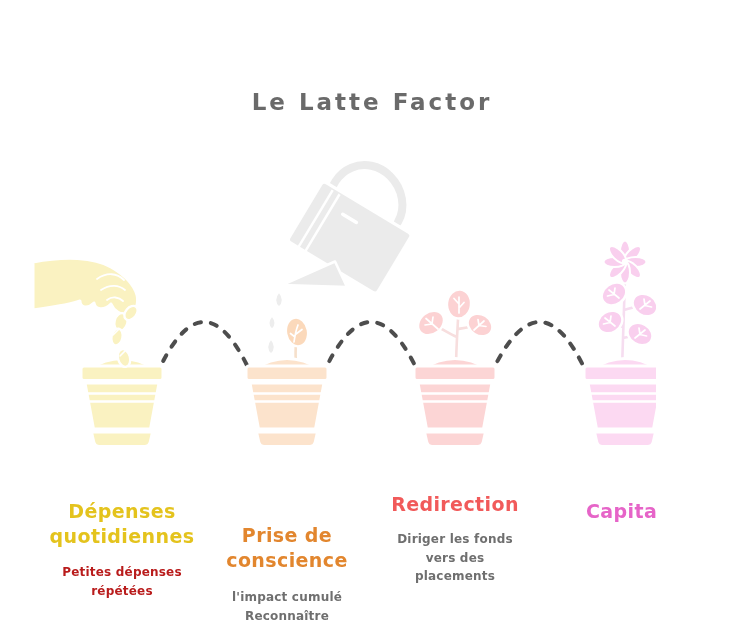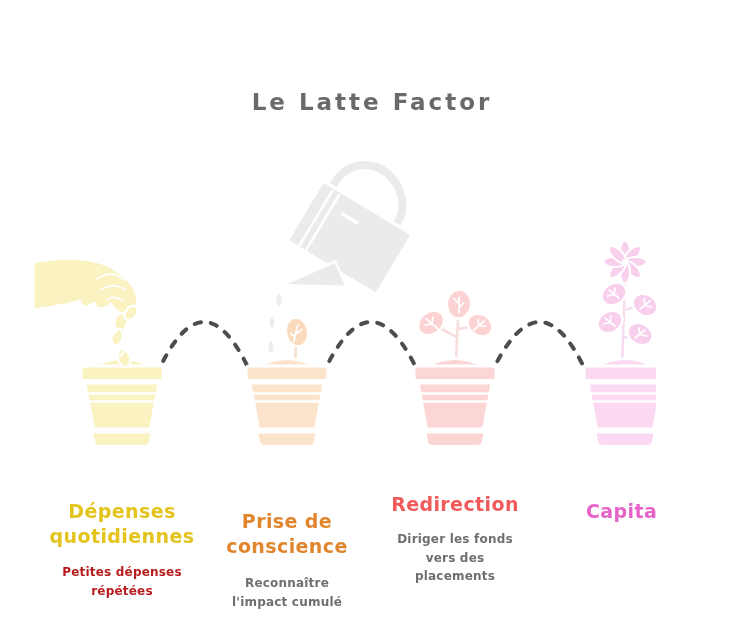--- a/index.html
+++ b/index.html
@@ -11,21 +11,21 @@
     position:absolute;top:53px;left:0;width:744px;text-align:center;
     font-size:23px;font-weight:bold;letter-spacing:3px;
   }
   #scene{position:absolute;top:0;left:0;}
   .stage-col{position:absolute;width:184px;text-align:center;}
   .stage-heading{font-size:19px;font-weight:bold;line-height:25px;letter-spacing:0.4px;}
   .stage-heading span{display:block;}
   .stage-subtitle{font-size:12px;font-weight:bold;line-height:18.5px;letter-spacing:0.2px;}
   .stage-subtitle span{display:block;}
   #col-1{left:30px;top:463px;}
-  #col-2{left:195px;top:473px;}
+  #col-2{left:195px;top:487px;}
   #col-3{left:363px;top:456px;}
   #col-4{left:533px;top:463px;}
   #col-1 .stage-subtitle{margin-top:14px;}
   #col-2 .stage-subtitle{margin-top:15px;}
   #col-3 .stage-subtitle{margin-top:13px;}
   #col-4 .stage-subtitle{margin-top:18px;}
 </style>
 </head>
 <body>
 
@@ -131,22 +131,22 @@
       <span>répétées</span>
     </div>
   </div>
 
   <div class="stage-col" id="col-2">
     <div class="stage-heading" style="color: rgb(226, 134, 46);">
       <span>Prise de</span>
       <span>conscience</span>
     </div>
     <div class="stage-subtitle" style="color: rgb(111, 111, 111);">
+      <span>l'impact cumulé</span>
       <span>Reconnaître</span>
-      <span>l'impact cumulé</span>
     </div>
   </div>
 
   <div class="stage-col" id="col-3">
     <div class="stage-heading" style="color: rgb(241, 90, 90);">
       <span>Redirection</span>
     </div>
     <div class="stage-subtitle" style="color: rgb(111, 111, 111);">
       <span>Diriger les fonds</span>
       <span>vers des</span>

